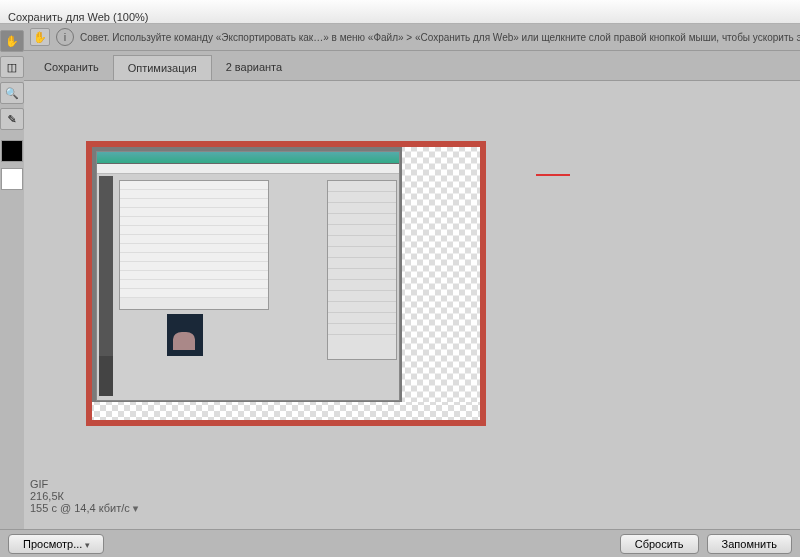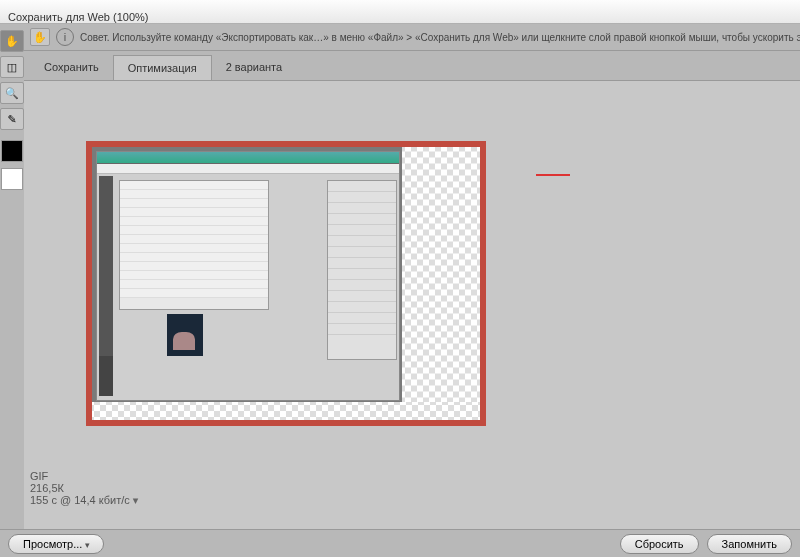--- a/index.html
+++ b/index.html
@@ -26,28 +26,28 @@
 .psbar{height:12px;background:linear-gradient(#5aa,#3a8);border-bottom:1px solid #666}
 .psmenu{height:10px;background:#ededed;border-bottom:1px solid #bbb}
 .pstool{position:absolute;left:2px;top:24px;width:14px;height:220px;background:#444;display:flex;flex-direction:column}
 .pstool div{height:10px;border-bottom:1px solid #555;background:#555}
 .pspanel{position:absolute;left:22px;top:28px;width:150px;height:130px;background:#e8e8e8;border:1px solid #999}
 .pspanel .row{height:9px;border-bottom:1px solid #ddd;background:#f0f0f0}
 .pspanel2{position:absolute;left:230px;top:28px;width:70px;height:180px;background:#e0e0e0;border:1px solid #999}
 .pspanel2 .row{height:11px;border-bottom:1px solid #ccc}
 .psimg{position:absolute;left:70px;top:162px;width:36px;height:42px;background:#1a2838}
 .psimg::after{content:"";position:absolute;left:6px;top:18px;width:22px;height:18px;background:#a88;border-radius:40% 40% 0 0}
-.info{position:absolute;left:6px;bottom:28px;color:#555}
+.info{position:absolute;left:6px;bottom:20px;color:#555}
 .statusbar{height:22px;border-top:1px solid #999;display:flex;align-items:center;gap:8px;padding:0 6px;color:#444}
 .statusbar .sgrp{display:flex;gap:4px;align-items:center}
 .sbtn{width:18px;height:16px;background:#d8d8d8;border:1px solid #999;display:flex;align-items:center;justify-content:center}
 .pct{width:50px;padding:1px 4px;background:#fff;border:1px solid #999}
 .redline{position:absolute;left:536px;top:174px;width:34px;height:2px;background:#d33}
 .footer{position:absolute;left:0;bottom:0;width:100%;height:28px;background:#b8b8b8;border-top:1px solid #999;display:flex;align-items:center;padding:0 8px;gap:8px}
-.fbtn{padding:3px 14px;background:linear-gradient(#f4f4f4,#d8d8d8);border:1px solid #888;border-radius:10px}
+.fbtn{padding:3px 14px;background:linear-gradient(#f4f4f4,#d8d8d8);border:1px solid #888;border-radius:4px}
 .fbtn.drop::after{content:" ▾";color:#555;font-size:9px}
 .spacer{flex:1}
 </style>
 </head>
 <body>
 
 <div class="titlebar">
   <span>Сохранить для Web (100%)</span>
 </div>
 

